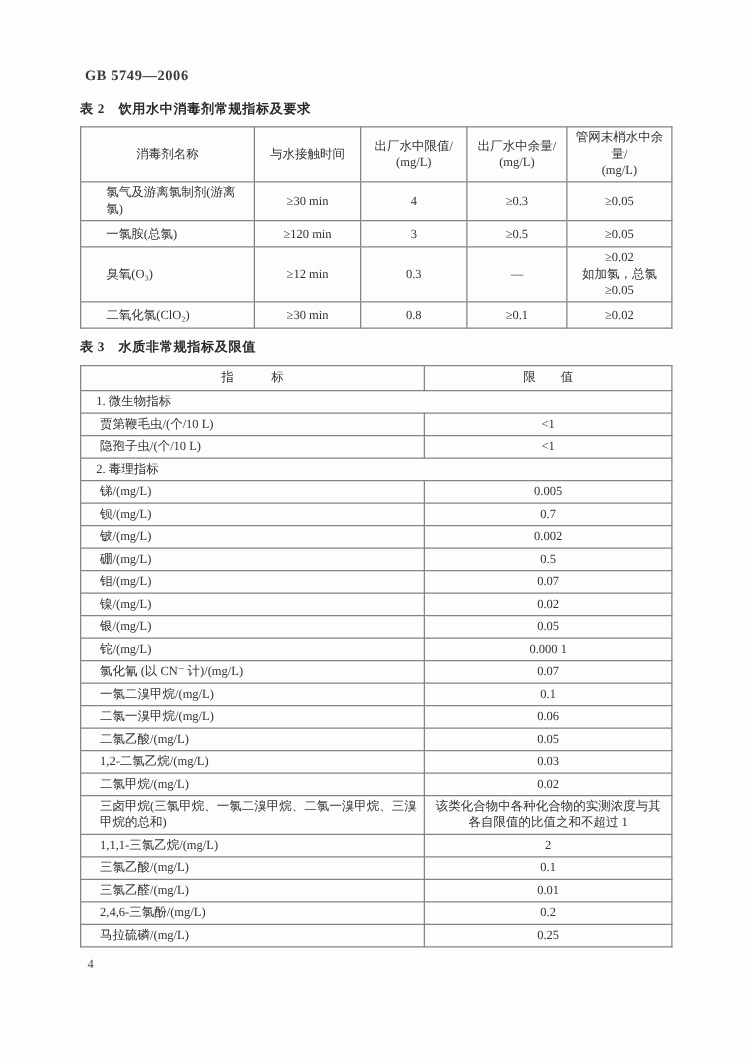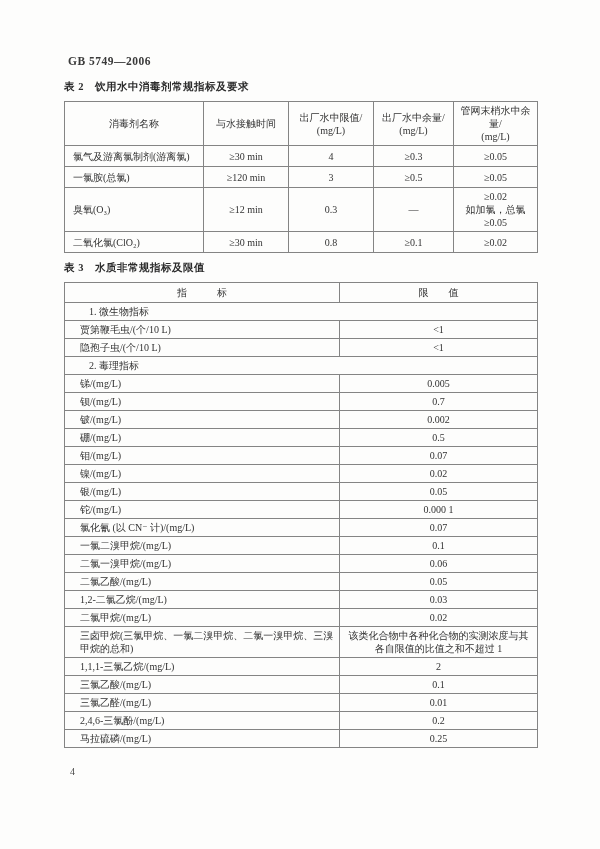--- a/index.html
+++ b/index.html
@@ -33,26 +33,26 @@
     text-align: center;
     padding: 2px 4px;
     line-height: 13px;
     white-space: pre-line;
     overflow: hidden;
   }
   th { font-weight: normal; }
   
   .t2 th { height: 28px; }
   .t2 td { height: 16px; }
-  .t2 td.name-col { text-align: left; padding-left: 8px; }
+  .t2 td.name-col { text-align: left; padding-left: 20px; }
   
   .t3 th { height: 15px; }
   .t3 td { height: 13px; }
   .t3 td.label-col { text-align: left; padding-left: 15px; }
-  .t3 td.section-cell { text-align: left; padding-left: 24px; margin-left: 36px; }
+  .t3 td.section-cell { text-align: left; padding-left: 12px; margin-left: 36px; }
   .t3 td.value-col.left { text-align: center; padding-left: 6px; padding-right: 6px; }
   .t3-wrap { margin-top: 6px; }
   .t2-wrap { margin-top: 6px; margin-bottom: 8px; }
   .page-number {
     position: absolute; left: 70px; top: 766px;
     font-size: 10px; color: #4c4c4c;
   }
 </style>
 </head>
 <body>

